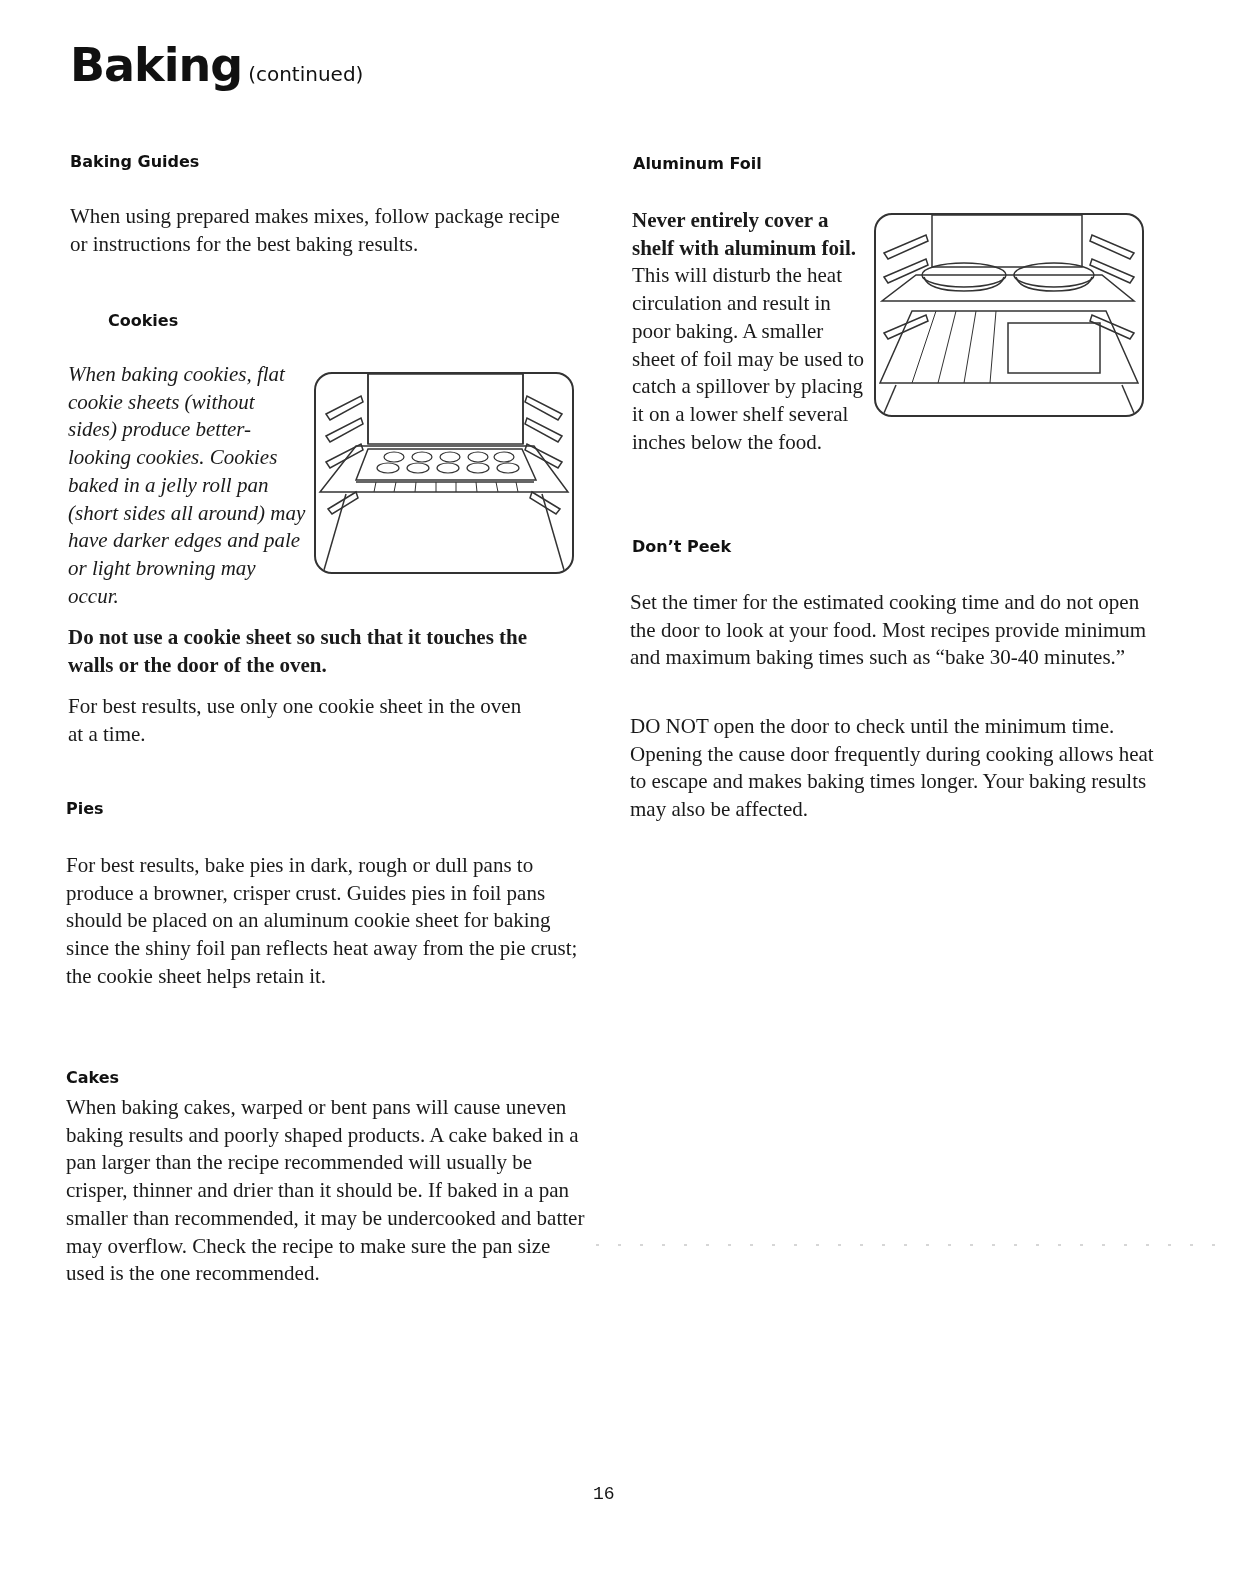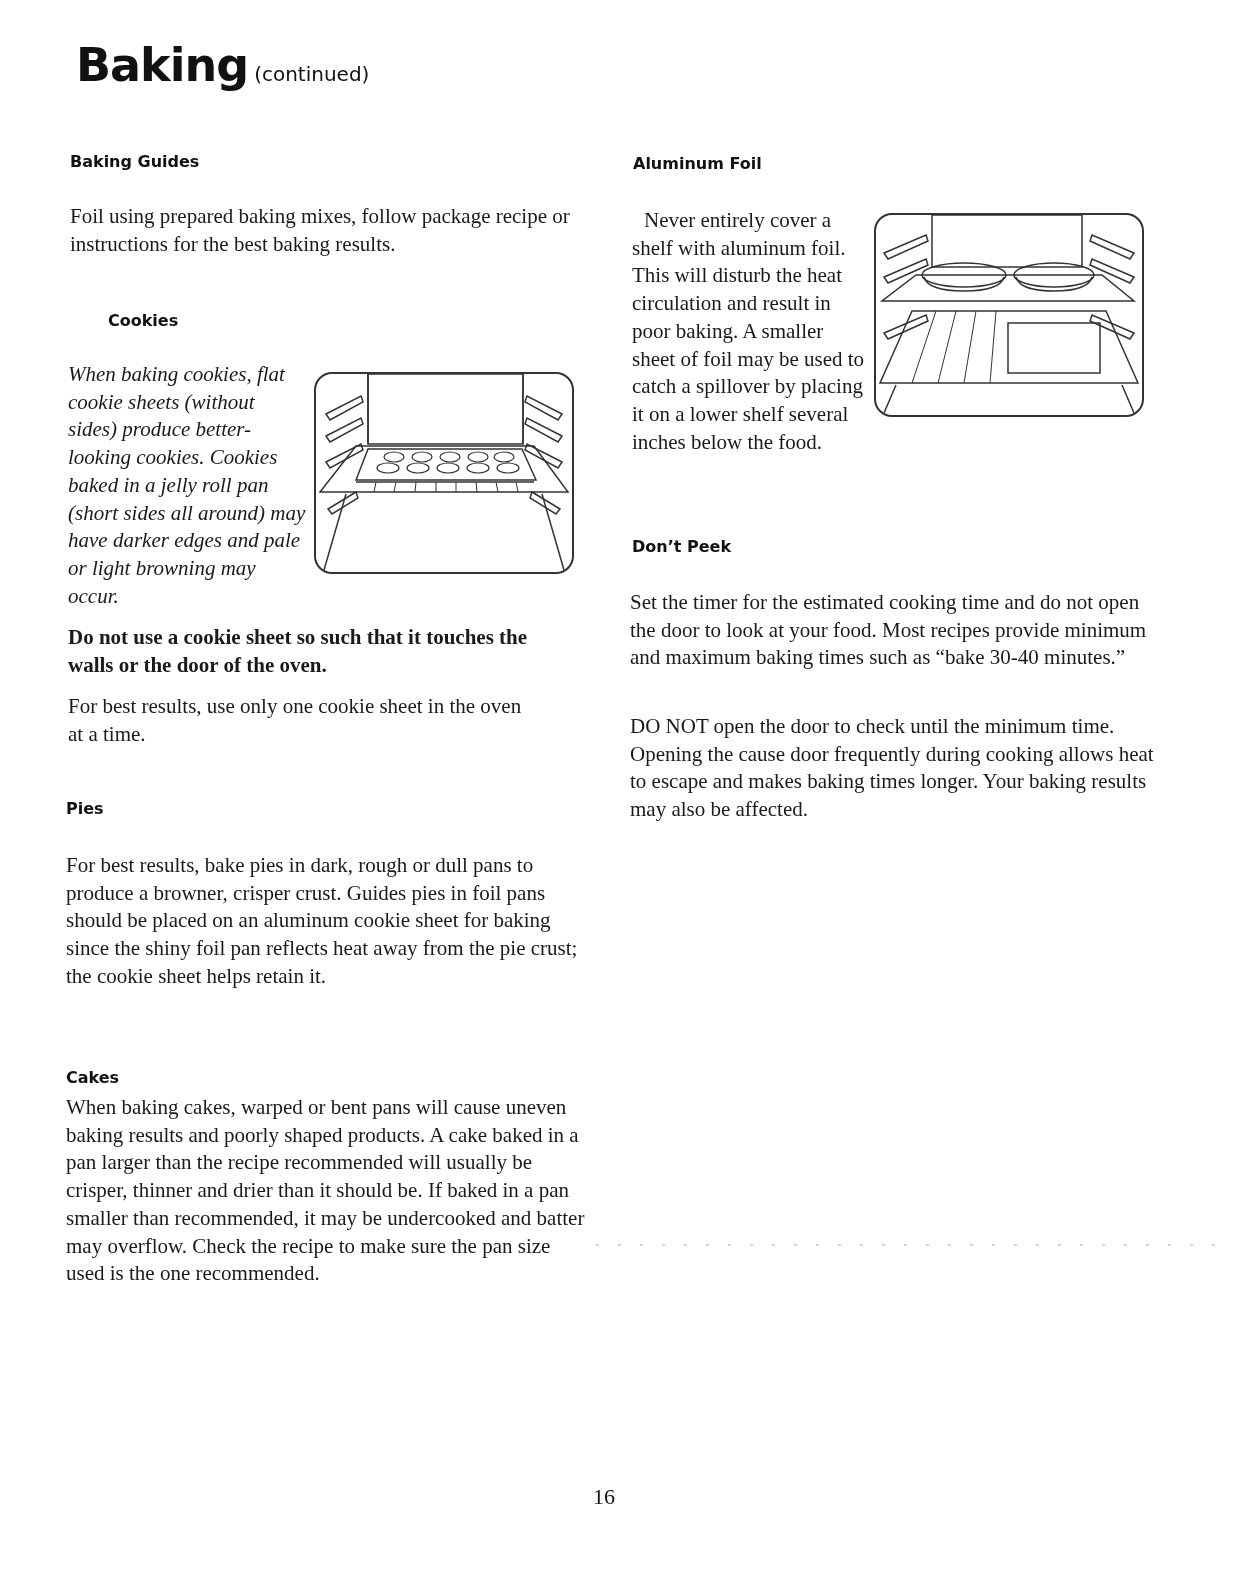--- a/index.html
+++ b/index.html
@@ -3,66 +3,66 @@
 <meta charset="utf-8">
 <style>
   html, body { margin: 0; padding: 0; background: #ffffff; }
   body {
     width: 1244px; height: 1584px; position: relative; overflow: hidden;
     color: #141414;
     font-family: "DejaVu Serif", "Liberation Serif", serif;
   }
 
   #page-title {
-    position: absolute; left: 76px; top: 38px;
+    position: absolute; left: 70px; top: 38px;
     font-family: "DejaVu Sans", "Liberation Sans", sans-serif;
     font-weight: bold; font-size: 46px; letter-spacing: -1px; color: #111;
     white-space: nowrap;
   }
   #page-title .sub {
     font-weight: normal; font-size: 20px; letter-spacing: 0; margin-left: 6px;
   }
 
   .h2 {
     position: absolute;
     font-family: "DejaVu Sans", "Liberation Sans", sans-serif;
     font-weight: bold; font-size: 16px; color: #111; white-space: nowrap;
   }
   .p {
     position: absolute;
     font-family: "Liberation Serif", "DejaVu Serif", serif;
     font-size: 21px; line-height: 27.7px; color: #1a1a1a;
   }
-  .p b { font-weight: normal; margin-left: 12px; }
+  .p b { font-weight: bold; }
 
   .figure {
     position: absolute; border: 2px solid #333; border-radius: 18px;
     background: #fff; overflow: hidden;
   }
   .figure svg { width: 100%; height: 100%; display: block; }
 
   #page-number {
     position: absolute; left: 593px; top: 1484px;
-    font-family: Liberation Serif, serif; font-size: 22px;
+    font-family: Liberation Mono, monospace; font-size: 18px;
   }
   .scan-dots {
     position: absolute; left: 596px; top: 1244px; width: 620px; height: 2px;
     background-image: repeating-linear-gradient(90deg, #bbb 0 3px, transparent 3px 22px);
     opacity: 0.6;
   }
 </style>
 </head>
 <body>
 
 <div id="page-title">
   <span>Baking</span><span class="sub">(continued)</span>
 </div>
 
 <div class="h2" style="left:70px; top:152px;">Baking Guides</div>
-<div class="p" style="left:70px; top:203px; width:500px;">Foil using prepared baking mixes, follow package recipe or instructions for the best baking results.</div>
+<div class="p" style="left:70px; top:203px; width:500px;">When using prepared makes mixes, follow package recipe or instructions for the best baking results.</div>
 
 <div class="h2" style="left:68px; top:311px;margin-left:40px;">Cookies</div>
 <div class="p" style="left:68px; top:361px; width:240px;font-style:italic;">When baking cookies, flat cookie sheets (without sides) produce better-looking cookies. Cookies baked in a jelly roll pan (short sides all around) may have darker edges and pale or light browning may occur.</div>
 
 <div class="figure" style="left:314px; top:372px; width:256px; height:198px;">
   <svg viewBox="0 0 256 198">
     <g stroke="#333" fill="none" stroke-width="1.5">
       <rect x="52" y="0" width="155" height="70"></rect>
       <line x1="52" y1="70" x2="52" y2="0"></line>
       <line x1="207" y1="70" x2="207" y2="0"></line>

